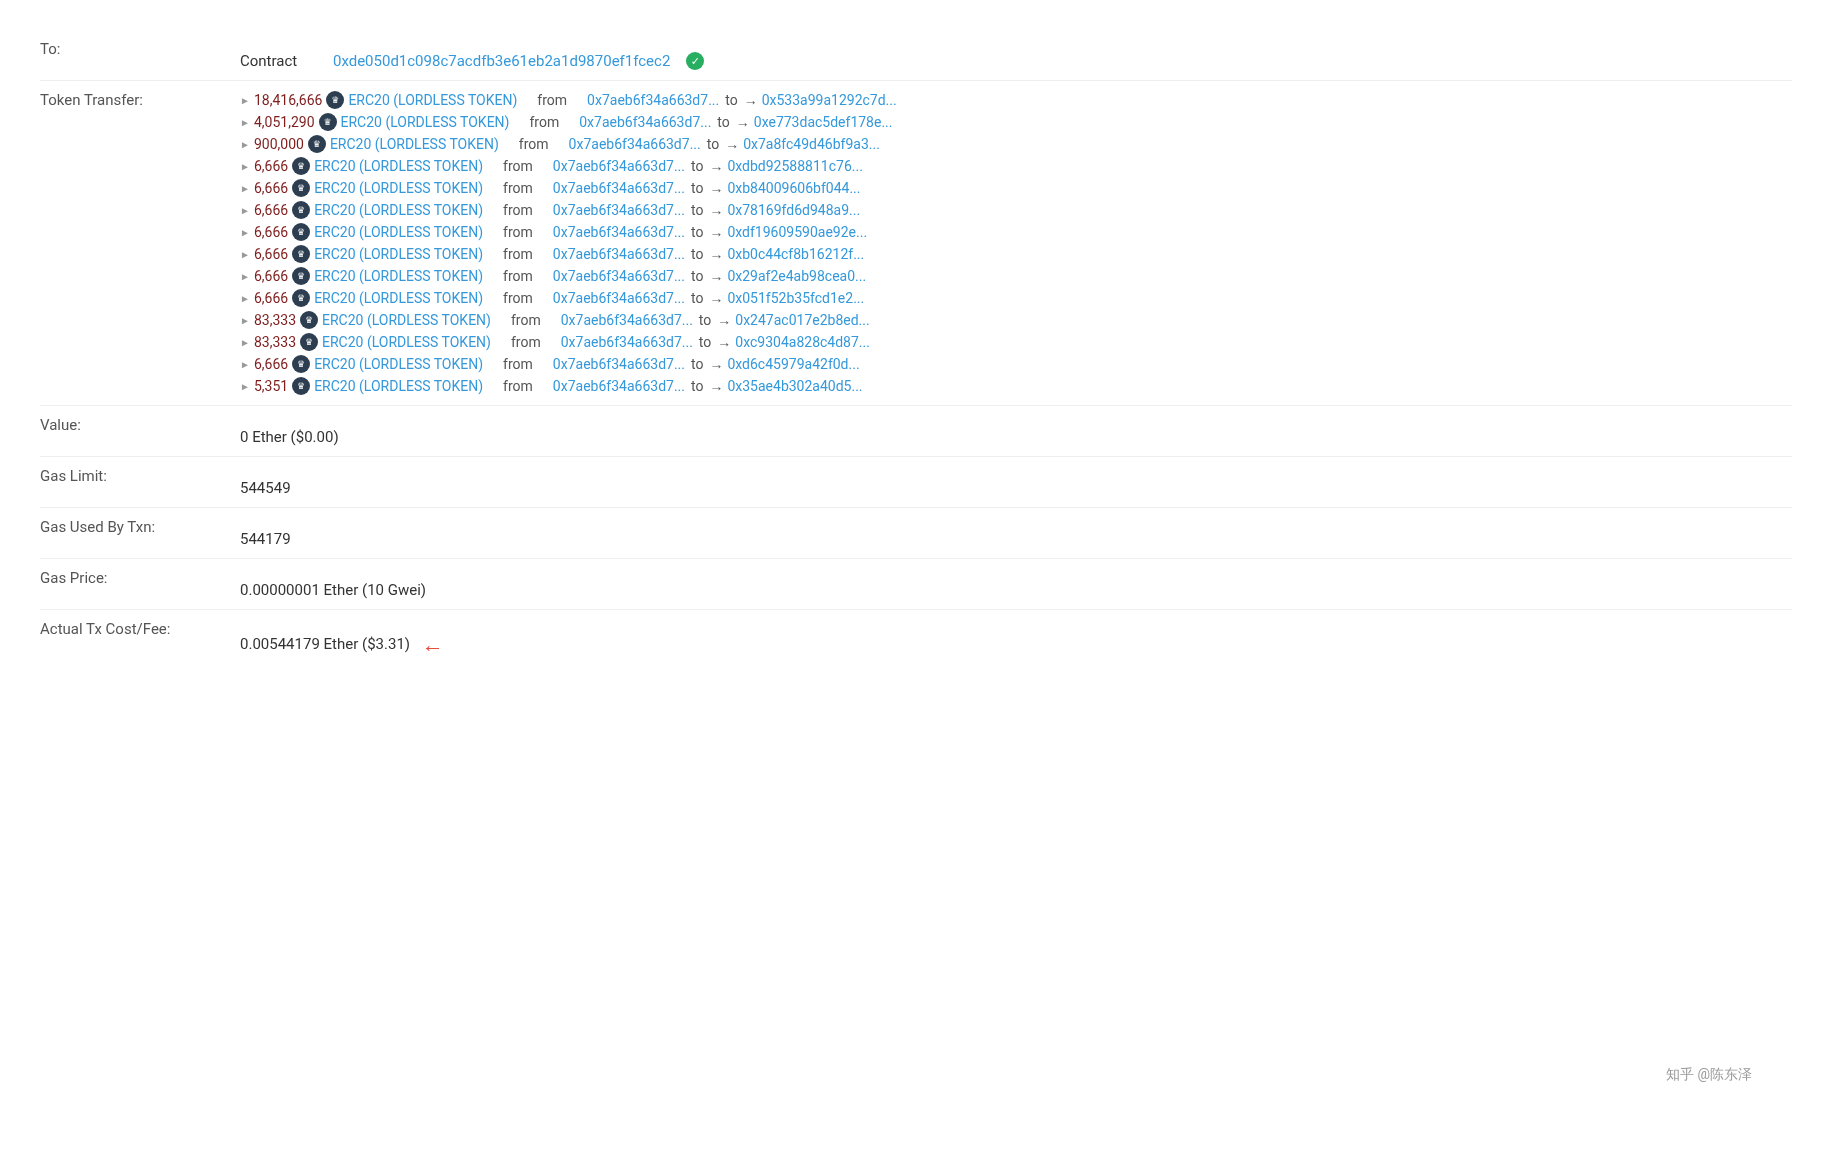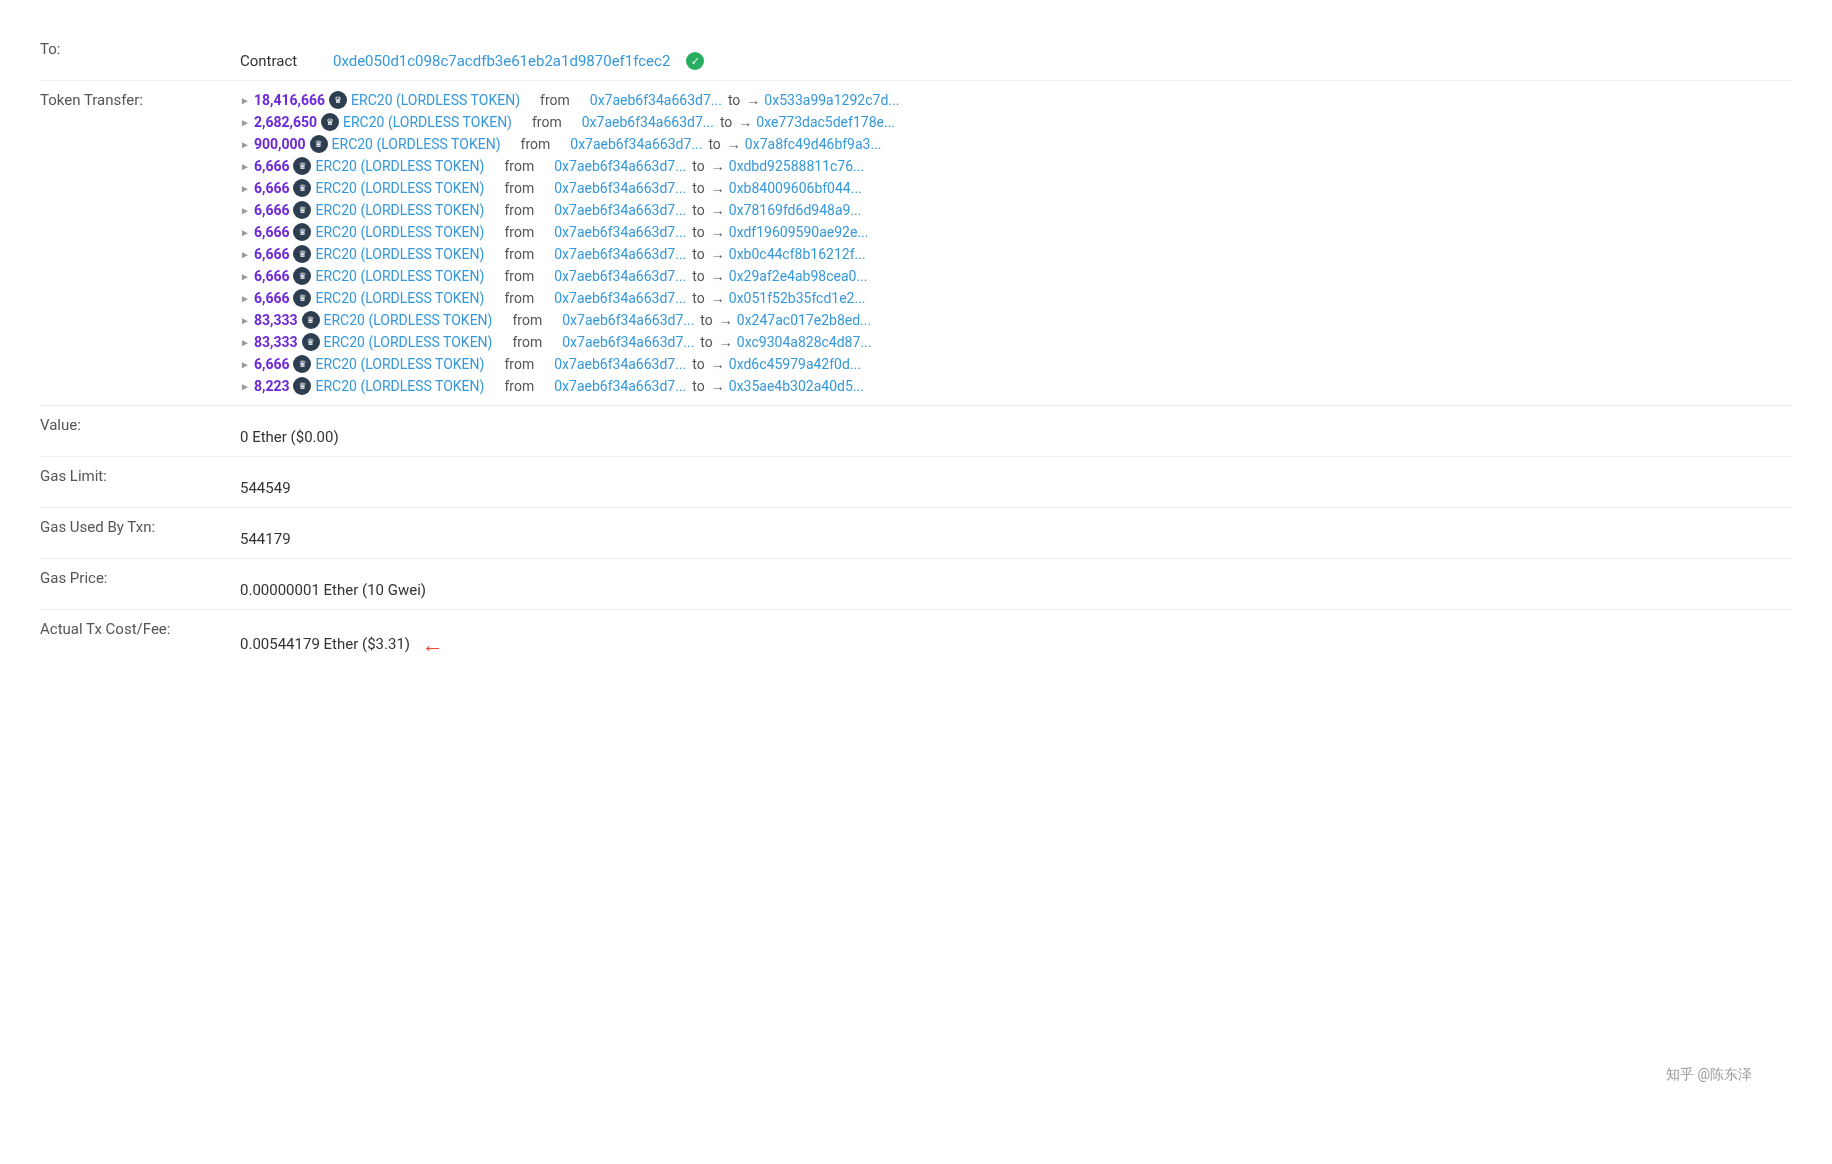--- a/index.html
+++ b/index.html
@@ -91,22 +91,22 @@
       margin: 0 16px;
     }
     .to-label {
       color: #555;
       margin: 0 2px;
     }
     .arrow {
       color: #555;
     }
     .amount {
-      color: #6d28d9;
-      font-weight: 700;
+      color: #7f1d1d;
+      font-weight: 400;
     }
     .watermark {
       position: fixed;
       bottom: 80px;
       right: 80px;
       font-size: 14px;
       color: #999;
       font-weight: 400;
     }
     .arrow-indicator {
@@ -150,21 +150,21 @@
       <span class="token-icon">♛</span>
       <a class="link token-name" href="#">ERC20 (LORDLESS TOKEN)</a>
       <span class="from-text">from</span>
       <a class="link" href="#">0x7aeb6f34a663d7...</a>
       <span class="to-label">to</span>
       <span class="arrow">→</span>
       <a class="link" href="#">0x533a99a1292c7d...</a>
     </div>
             <div class="token-row">
       <span class="triangle">►</span>
-      <span class="amount">2,682,650</span>
+      <span class="amount">4,051,290</span>
       <span class="token-icon">♛</span>
       <a class="link token-name" href="#">ERC20 (LORDLESS TOKEN)</a>
       <span class="from-text">from</span>
       <a class="link" href="#">0x7aeb6f34a663d7...</a>
       <span class="to-label">to</span>
       <span class="arrow">→</span>
       <a class="link" href="#">0xe773dac5def178e...</a>
     </div>
             <div class="token-row">
       <span class="triangle">►</span>
@@ -282,21 +282,21 @@
       <span class="token-icon">♛</span>
       <a class="link token-name" href="#">ERC20 (LORDLESS TOKEN)</a>
       <span class="from-text">from</span>
       <a class="link" href="#">0x7aeb6f34a663d7...</a>
       <span class="to-label">to</span>
       <span class="arrow">→</span>
       <a class="link" href="#">0xd6c45979a42f0d...</a>
     </div>
             <div class="token-row">
       <span class="triangle">►</span>
-      <span class="amount">8,223</span>
+      <span class="amount">5,351</span>
       <span class="token-icon">♛</span>
       <a class="link token-name" href="#">ERC20 (LORDLESS TOKEN)</a>
       <span class="from-text">from</span>
       <a class="link" href="#">0x7aeb6f34a663d7...</a>
       <span class="to-label">to</span>
       <span class="arrow">→</span>
       <a class="link" href="#">0x35ae4b302a40d5...</a>
     </div>
           </div>
       </td>

